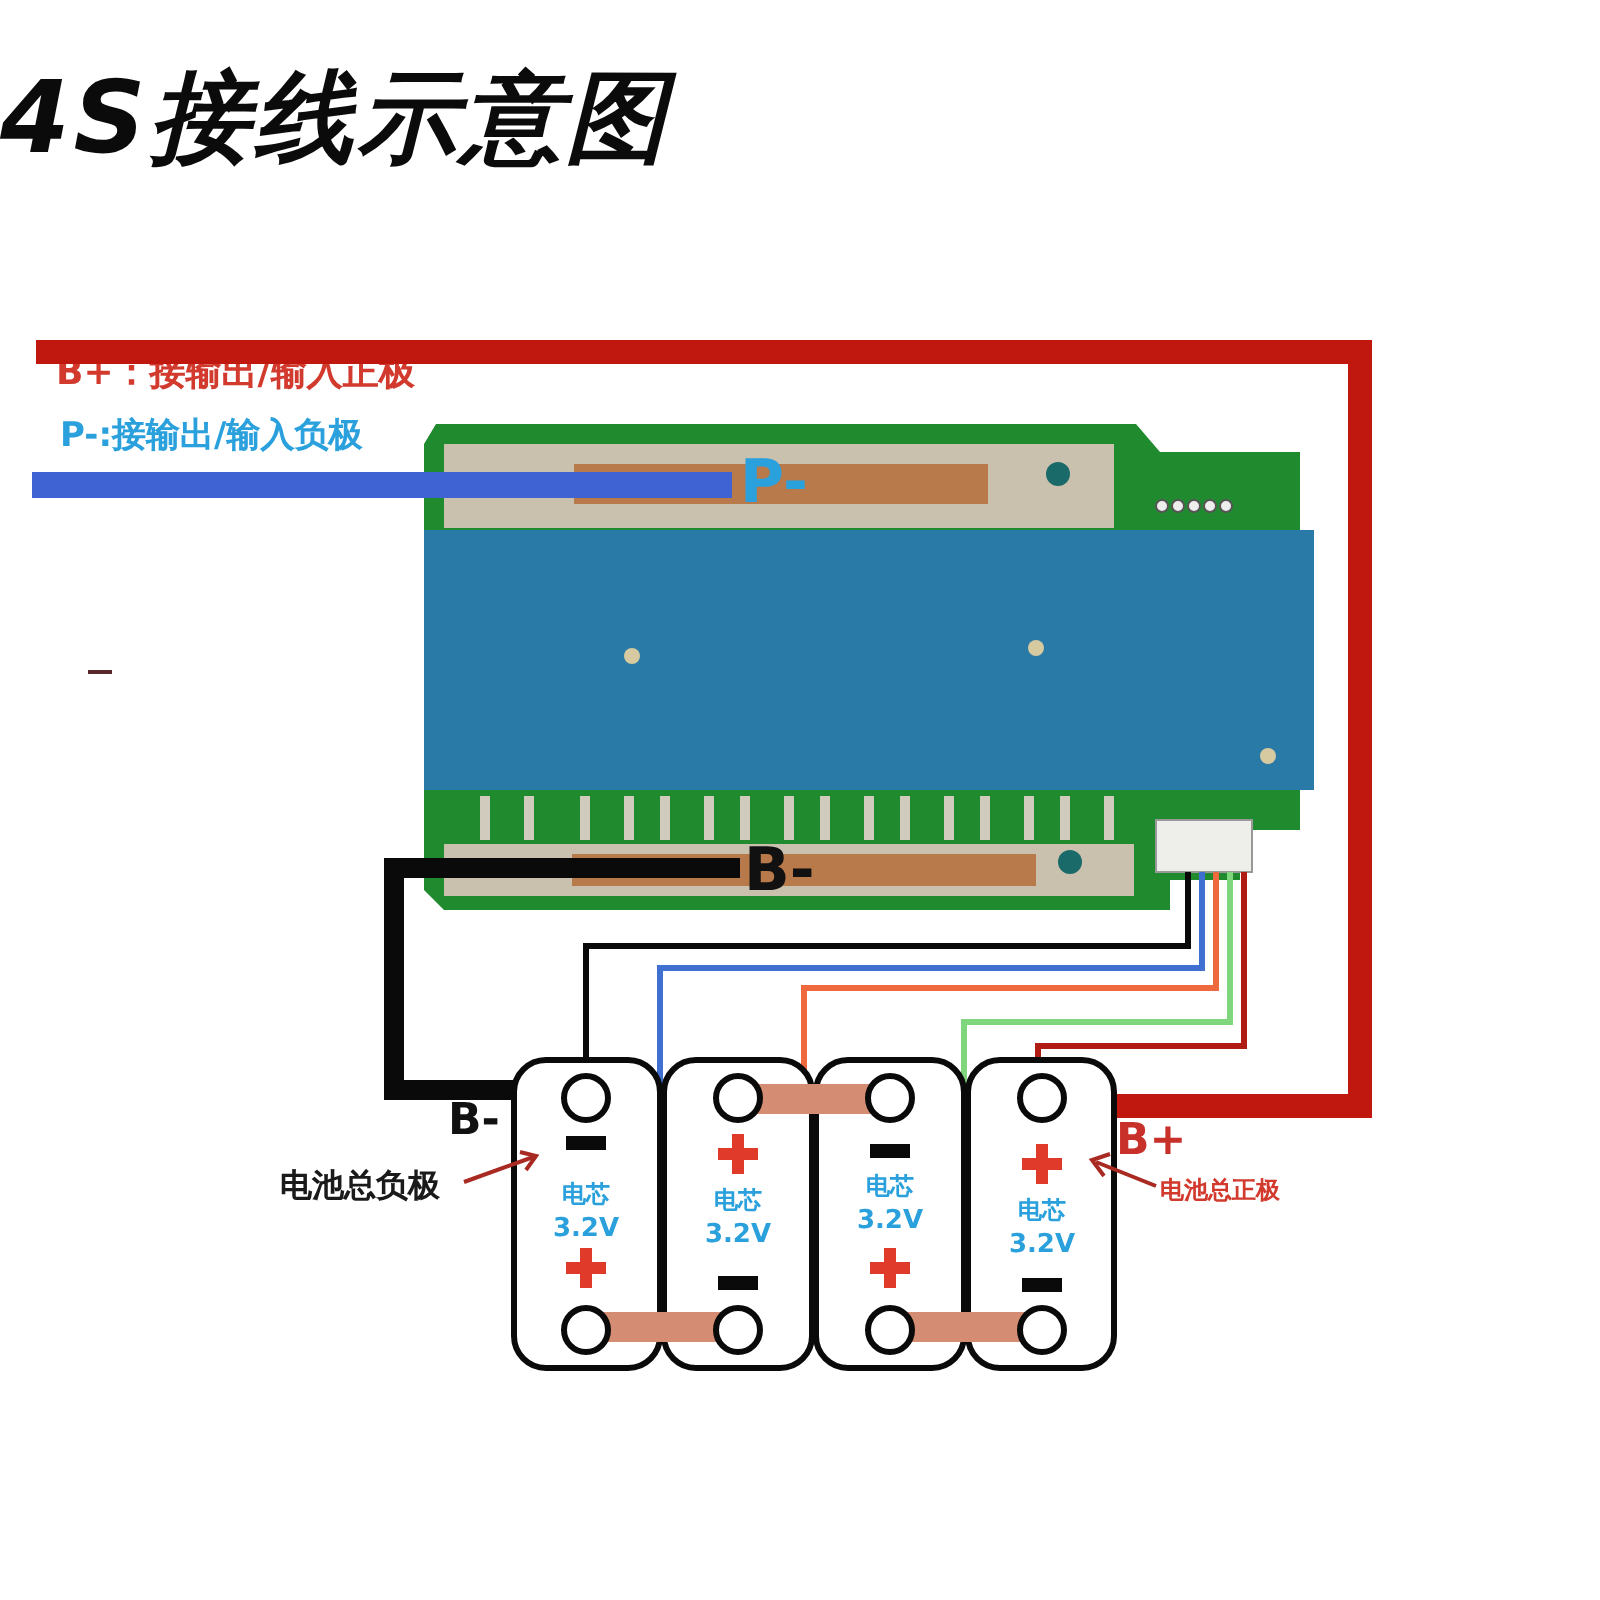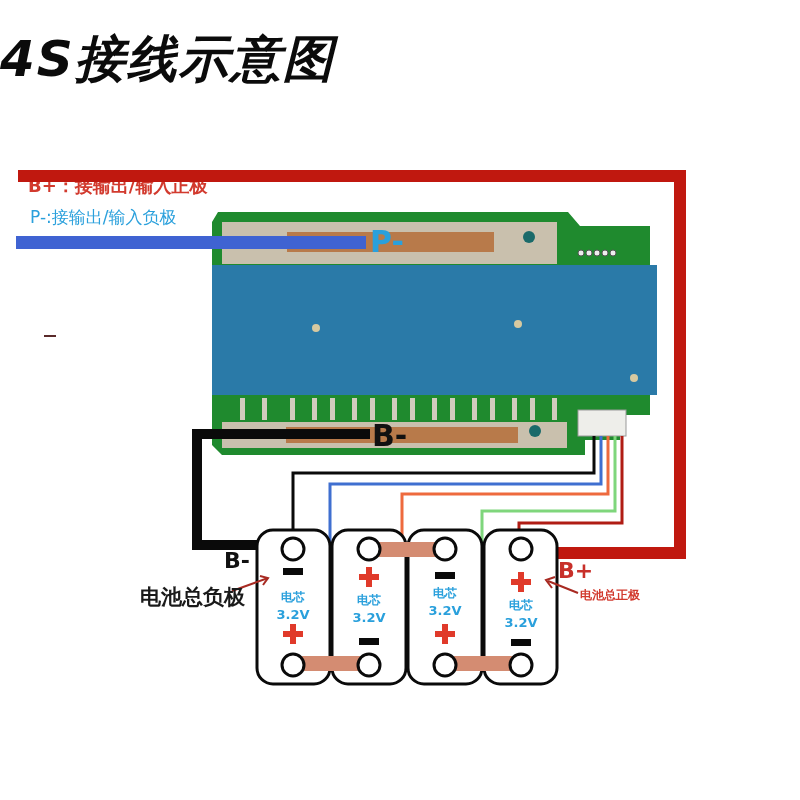--- a/index.html
+++ b/index.html
@@ -2,28 +2,28 @@
 <html><head>
 <meta charset="utf-8">
 <style>
   html, body { margin: 0; padding: 0; background: #ffffff; }
   body { width: 800px; height: 800px; position: relative; overflow: hidden;
          font-family: "DejaVu Sans", "Liberation Sans", sans-serif; }
   .abs { position: absolute; }
   .title { left: 0; width: 800px; top: 26px; text-align: left; font-size: 50px;
            font-weight: bold; font-style: italic; color: #0b0b0b; letter-spacing: 2px; }
   .label-bplus { left: 28px; top: 144px; font-size: 18px; font-weight: bold; color: #d23a2e; margin-top: 30px; }
-  .label-pminus { left: 30px; top: 206px; font-size: 17px; font-weight: normal; color: #2aa0dc; }
+  .label-pminus { left: 30px; top: 206px; font-size: 17px; font-weight: bold; color: #2aa0dc; }
   .small-dash { left: 44px; top: 335px; width: 12px; height: 2px; background: #5a2a2a; }
   svg.diagram { position: absolute; left: 0; top: 0; }
   .lbl-Pm { left: 370px; top: 224px; font-size: 30px; font-weight: bold; color: #2aa0dc; }
   .lbl-Bm { left: 372px; top: 418px; font-size: 30px; font-weight: bold; color: #111; }
   .lbl-Bm2 { left: 224px; top: 548px; font-size: 22px; font-weight: bold; color: #111; }
   .lbl-Bp2 { left: 558px; top: 558px; font-size: 22px; font-weight: bold; color: #c8302a; }
-  .lbl-neg-total { left: 140px; top: 583px; font-size: 21px; font-weight: bold; color: #1a1a1a; }
+  .lbl-neg-total { left: 140px; top: 583px; font-size: 16px; font-weight: bold; color: #1a1a1a; }
   .lbl-pos-total { left: 580px; top: 587px; font-size: 12px; font-weight: bold; color: #d23a2e; }
   .cell-text { font-size: 12px; font-weight: bold; color: #2aa0dc; text-align: center; width: 60px; }
   .cell-volt { font-size: 13px; font-weight: bold; color: #2aa0dc; text-align: center; width: 60px; }
 </style>
 </head>
 <body>
 
 <div class="abs title">4S接线示意图</div>
 <div class="abs label-bplus">B+：接输出/输入正极</div>
 <div class="abs label-pminus">P-:接输出/输入负极</div>

